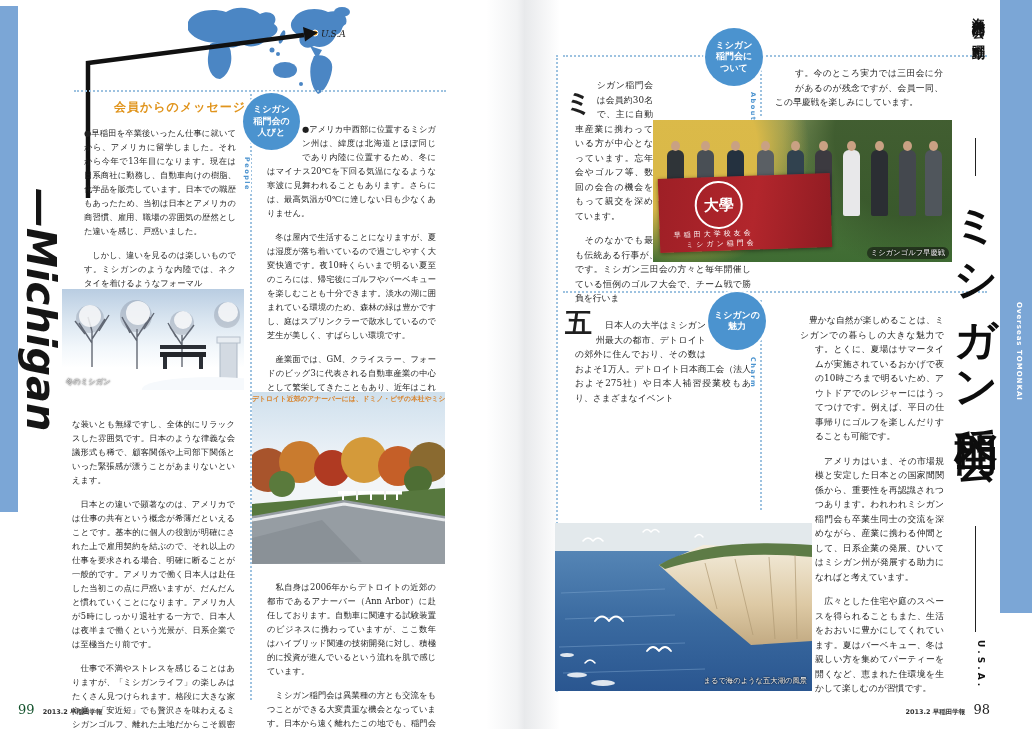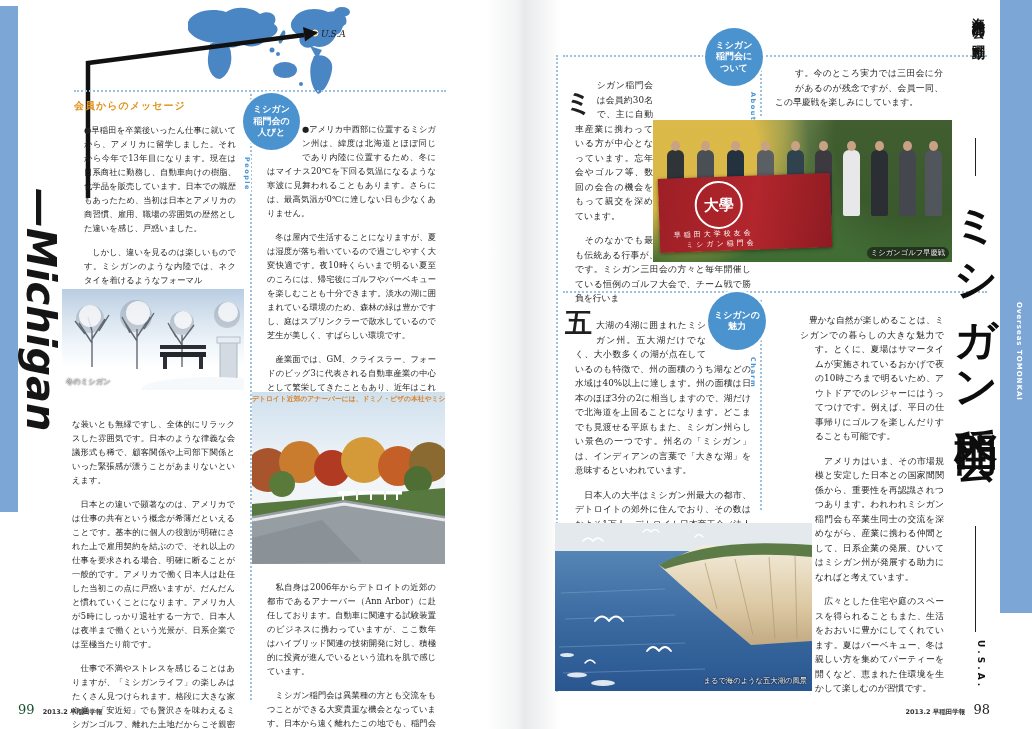--- a/index.html
+++ b/index.html
@@ -9,21 +9,21 @@
   .sans{font-family:"DejaVu Sans","Liberation Sans",sans-serif;}
   
   .dot-h{position:absolute;height:0;border-top:2px dotted #9dc2e0;}
   .dot-v{position:absolute;width:0;border-left:2px dotted #9dc2e0;}
   
   .col{position:absolute;}
   .col p{margin:10px;text-align:justify;}
   .lp p{font-size:8.3px;line-height:14px;}
   .rp p{font-size:8.8px;line-height:14.5px;}
   .sig{font-family:"DejaVu Sans","Liberation Sans",sans-serif;font-size:7.6px;font-weight:bold;text-align:right;margin-top:4px;color:#222;}
-  .sec-title{font-family:"DejaVu Sans","Liberation Sans",sans-serif;font-size:10px;font-weight:bold;color:#e0941c;letter-spacing:1px;margin:0 0 8px 0;}
+  .sec-title{font-family:"DejaVu Sans","Liberation Sans",sans-serif;font-size:12px;font-weight:bold;color:#e0941c;letter-spacing:1px;margin:0 0 8px 0;text-align:right;}
   .dropcap{float:left;font-size:27px;line-height:26px;font-weight:bold;margin:2px 4px 0 0;}
   .sp{float:right;}
   .spl{float:left;}
   
   .badge{position:absolute;border-radius:50%;background:#4b93cf;color:#fff;display:flex;flex-direction:column;
          align-items:center;justify-content:center;text-align:center;
          font-family:"DejaVu Sans","Liberation Sans",sans-serif;font-weight:bold;font-size:9px;line-height:11.5px;
          box-shadow:0 0 0 2px rgba(255,255,255,.9);}
   .vlabel{position:absolute;transform:rotate(90deg);transform-origin:0 0;white-space:nowrap;
           font-family:"DejaVu Sans","Liberation Sans",sans-serif;font-size:6.5px;font-weight:bold;
@@ -217,21 +217,20 @@
 
   <div class="badge" style="left:708px;top:292px;width:58px;height:58px;">
     <div>ミシガンの</div>
     <div>魅力</div>
   </div>
   <div class="vlabel" style="left:757px;top:355px;">Charm</div>
 
   <div class="col rp" style="left:565px;top:308px;width:196px;">
     <i class="sp" style="width:55px;height:46px;"></i>
     <span class="dropcap">五</span>
-    <p>大湖の4湖に囲まれたミシガン州。五大湖だけでなく、大小数多くの湖が点在しているのも特徴で、州の面積のうち湖などの水域は40%以上に達します。州の面積は日本のほぼ3分の2に相当しますので、湖だけで北海道を上回ることになります。どこまでも見渡せる平原もまた、ミシガン州らしい景色の一つです。州名の「ミシガン」は、インディアンの言葉で「大きな湖」を意味するといわれています。</p>
     <p>　日本人の大半はミシガン州最大の都市、デトロイトの郊外に住んでおり、その数はおよそ1万人。デトロイト日本商工会（法人およそ275社）や日本人補習授業校もあり、さまざまなイベント</p>
   </div>
 
   <div class="col rp" style="left:765px;top:303px;width:189px;">
     <i class="spl" style="width:35px;height:50px;"></i>
     <i class="spl" style="clear:left;margin-top:172px;width:50px;height:172px;"></i>
     <p>　豊かな自然が楽しめることは、ミシガンでの暮らしの大きな魅力です。とくに、夏場はサマータイムが実施されているおかげで夜の10時ごろまで明るいため、アウトドアでのレジャーにはうってつけです。例えば、平日の仕事帰りにゴルフを楽しんだりすることも可能です。</p>
     <p>　アメリカはいま、その市場規模と安定した日本との国家間関係から、重要性を再認識されつつあります。われわれミシガン稲門会も卒業生同士の交流を深めながら、産業に携わる仲間として、日系企業の発展、ひいてはミシガン州が発展する助力になればと考えています。</p>
     <p>　広々とした住宅や庭のスペースを得られることもまた、生活をおおいに豊かにしてくれています。夏はバーベキュー、冬は親しい方を集めてパーティーを開くなど、恵まれた住環境を生かして楽しむのが習慣です。</p>
   </div>

